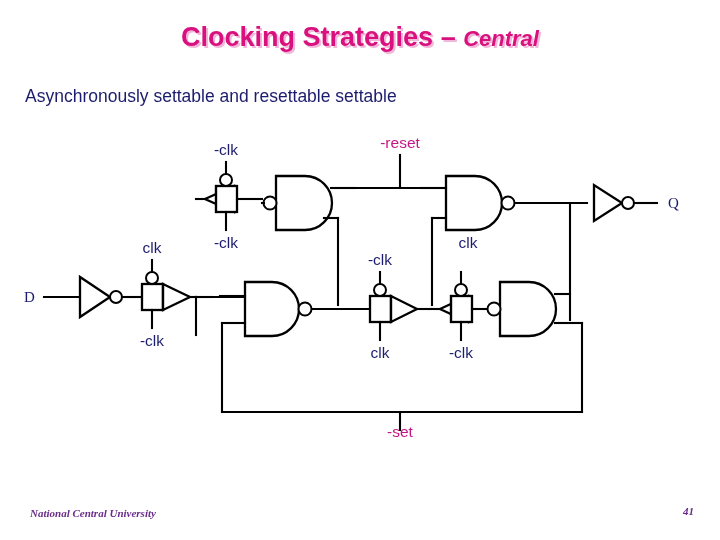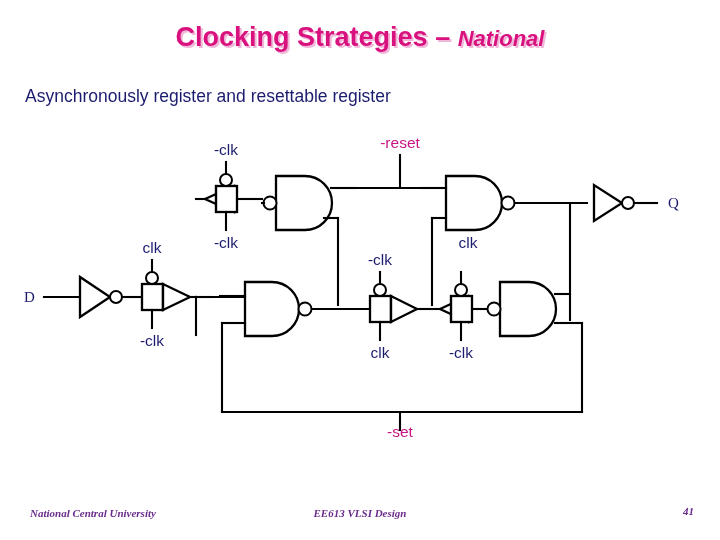--- a/index.html
+++ b/index.html
@@ -93,24 +93,24 @@
     white-space: nowrap;
   }
   #footer-left   { left: 30px;  top: 2px; }
   #footer-center { left: 0; top: 2px; width: 720px; text-align: center; }
   #footer-page   { right: 26px; top: 0px; font-size: 14px; font-style: normal; font-weight: normal; }
 </style>
 </head>
 <body>
 
 <div id="slide-title">
-  <span class="ttl-main">Clocking Strategies </span><span class="ttl-dash">– </span><span class="ttl-sub">National</span>
+  <span class="ttl-main">Clocking Strategies </span><span class="ttl-dash">– </span><span class="ttl-sub">Central</span>
 </div>
 
-<div id="slide-subtitle">Asynchronously register and resettable register</div>
+<div id="slide-subtitle">Asynchronously settable and resettable settable</div>
 
 <div id="schematic">
 <svg width="720" height="320" viewBox="0 0 720 320" xmlns="http://www.w3.org/2000/svg">
 
   <path class="wire" d="M 196 205 L 196 167"></path>
   <path class="wire" d="M 196 167 L 196 167"></path>
 
   <g>
 
     <path class="gate-body" d="M 205 69 L 234 56 L 234 82 Z"></path>
@@ -238,15 +238,14 @@
   <path class="wire" d="M 222 282 L 582 282"></path>
 
   <path class="wire" d="M 400 282 L 400 300"></path>
   <text class="lbl-ctrl" x="400" y="296" text-anchor="middle" style="dominant-baseline:hanging">-set</text>
 
 </svg>
 </div>
 
 <div id="footer">
   <div class="f-item" id="footer-left">National Central University</div>
-  <div class="f-item" id="footer-center">EE613 VLSI Design</div>
   <div class="f-item" id="footer-page">41</div>
 </div>
 
 </body></html>

